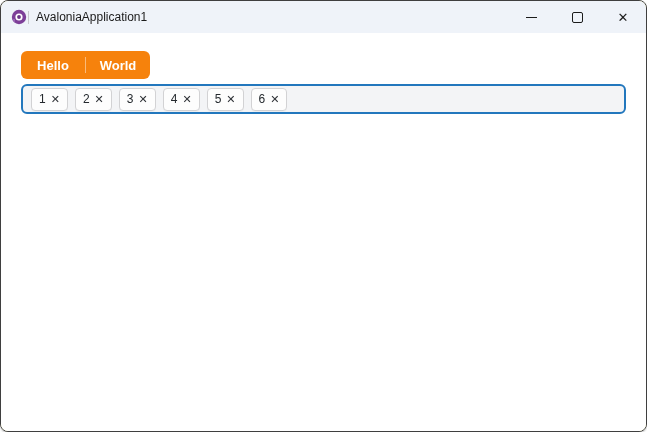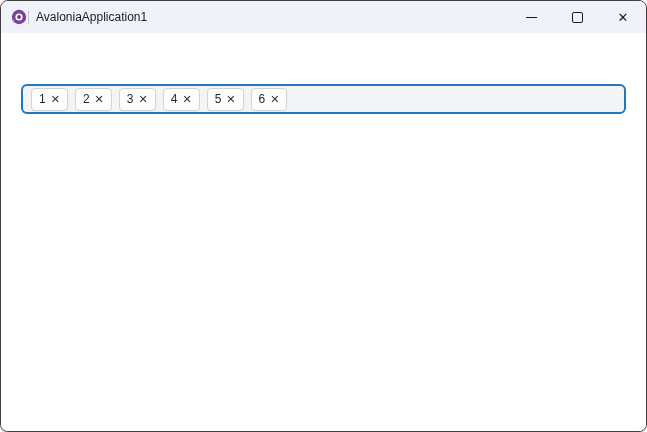--- a/index.html
+++ b/index.html
@@ -173,20 +173,29 @@
         <span class="glyph-max"></span>
       </div>
       <div class="caption-btn">
         <span class="glyph-close">✕</span>
       </div>
     </div>
   </div>
 
   <div class="content">
 
+    <div class="tab-bar">
+      <div class="tab-item">
+        <span>Hello</span>
+      </div>
+      <div class="tab-divider"></div>
+      <div class="tab-item">
+        <span>World</span>
+      </div>
+    </div>
 
     <div class="chip-box">
       <div class="chip">
         <span>1</span>
         <span class="chip-remove">✕</span>
       </div>
       <div class="chip">
         <span>2</span>
         <span class="chip-remove">✕</span>
       </div>

